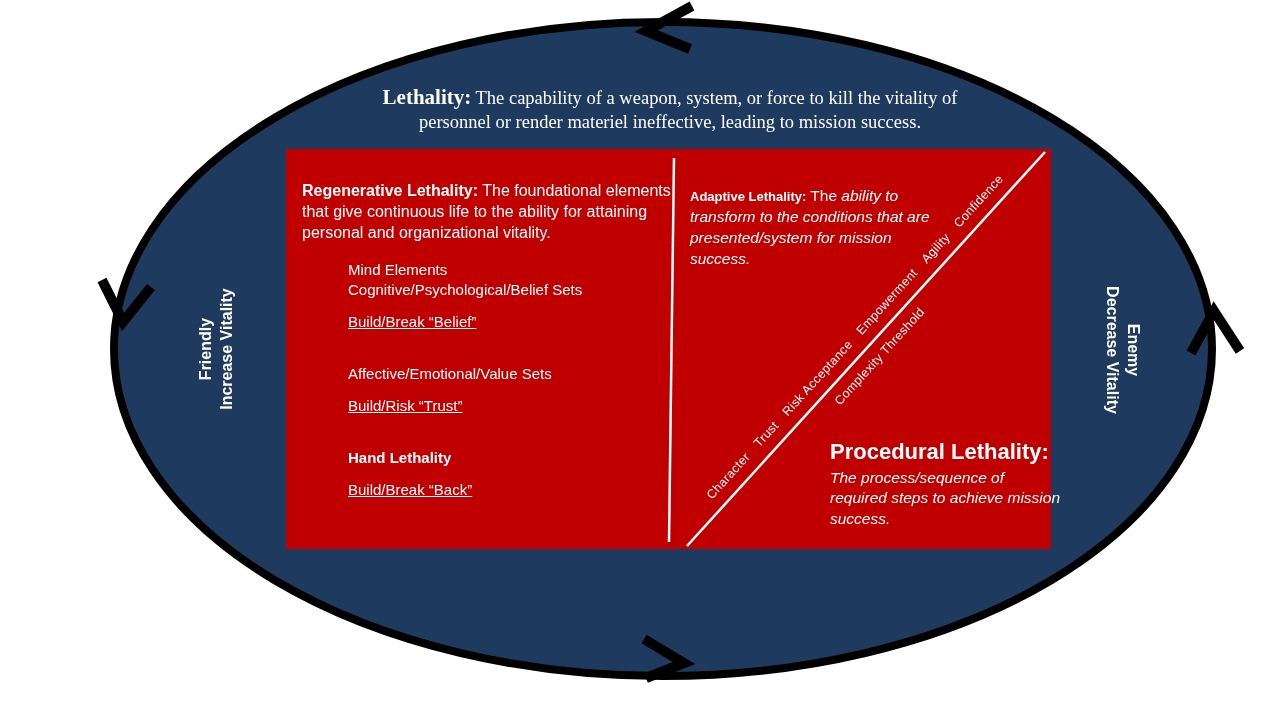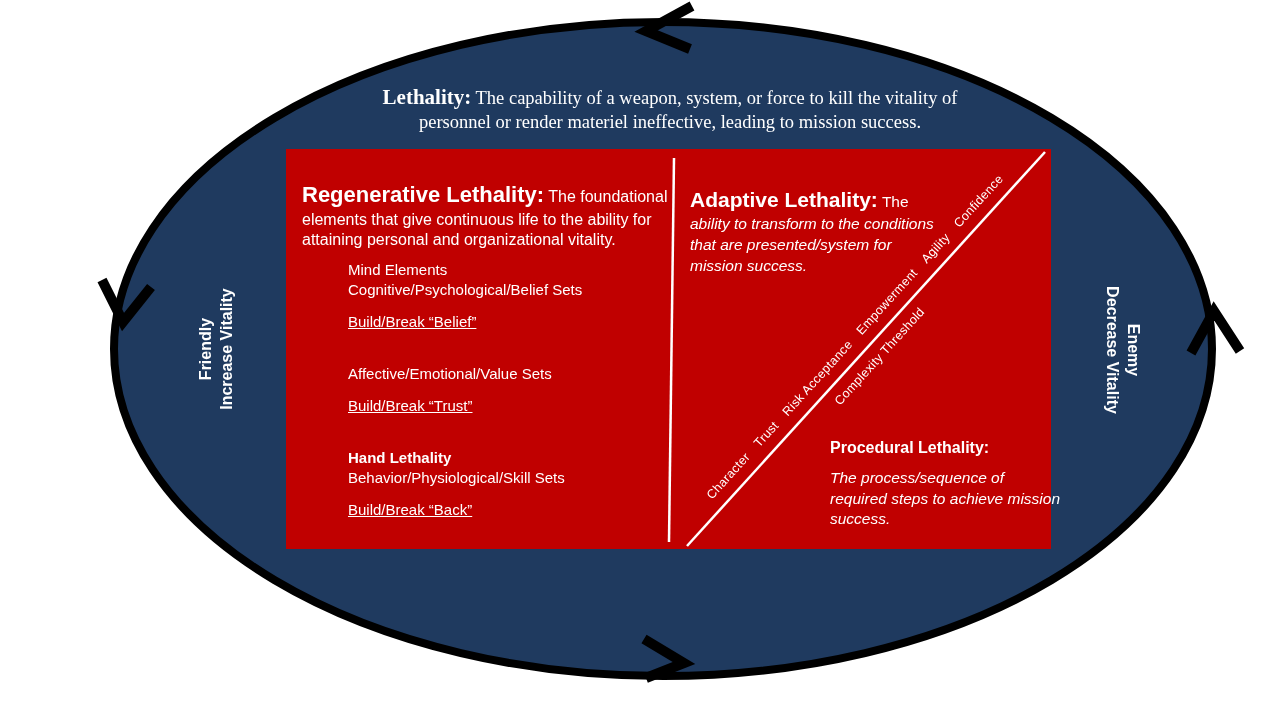--- a/index.html
+++ b/index.html
@@ -19,28 +19,28 @@
 
   
   .v-label{
     width:200px;text-align:center;color:#ffffff;font-weight:bold;
     font-size:16px;line-height:1.3;transform:translate(-50%,-50%) rotate(-90deg);
   }
   .v-label.right{transform:translate(-50%,-50%) rotate(90deg);}
 
   
   .regen{left:302px;top:181px;width:372px;color:#fff;font-size:16px;line-height:1.3;}
-  .regen b{font-size:22px;}
+  .regen b{font-size:16px;}
   .elements{left:348px;top:260px;color:#fff;font-size:15px;line-height:1.33;}
   .el-group{margin-bottom:32px;}
   .el-group .build{margin-top:12px;text-decoration:underline;}
   .adaptive{left:690px;top:186px;width:256px;color:#fff;font-size:15.5px;line-height:1.35;}
-  .adaptive b{font-size:21px;margin-top:18px;}
+  .adaptive b{font-size:13px;margin-top:18px;}
   .procedural{left:830px;top:437px;width:235px;color:#fff;font-size:15.5px;line-height:1.32;}
-  .procedural b{font-size:16px;display:block;margin-bottom:10px;}
+  .procedural b{font-size:22px;display:block;margin-bottom:2px;}
 
   .diag-text{fill:#ffffff;font-size:12.5px;letter-spacing:0.3px;}
 </style>
 </head>
 <body>
 
 <svg width="1280" height="720" viewBox="0 0 1280 720">
 
   <ellipse cx="663" cy="349" rx="549" ry="327" fill="#1F3A5F" stroke="#000000" stroke-width="8"></ellipse>
 
@@ -80,25 +80,24 @@
 </div>
 
 <div class="abs elements">
   <div class="el-group">
     <div style="font-weight:normal">Mind Elements</div>
     <div>Cognitive/Psychological/Belief Sets</div>
     <div class="build">Build/Break “Belief”</div>
   </div>
   <div class="el-group">
     <div>Affective/Emotional/Value Sets</div>
-    <div class="build">Build/Break “Trust”</div>
+    <div class="build">Build/Risk “Trust”</div>
   </div>
   <div class="el-group">
     <div style="font-weight:bold">Hand Lethality</div>
-    <div>Behavior/Physiological/Skill Sets</div>
     <div class="build">Build/Break “Back”</div>
   </div>
 </div>
 
 <div class="abs adaptive">
   <b>Adaptive Lethality:</b>
   <span>The</span>
   <i>ability to transform to the conditions that are presented/system for mission success.</i>
 </div>
 

